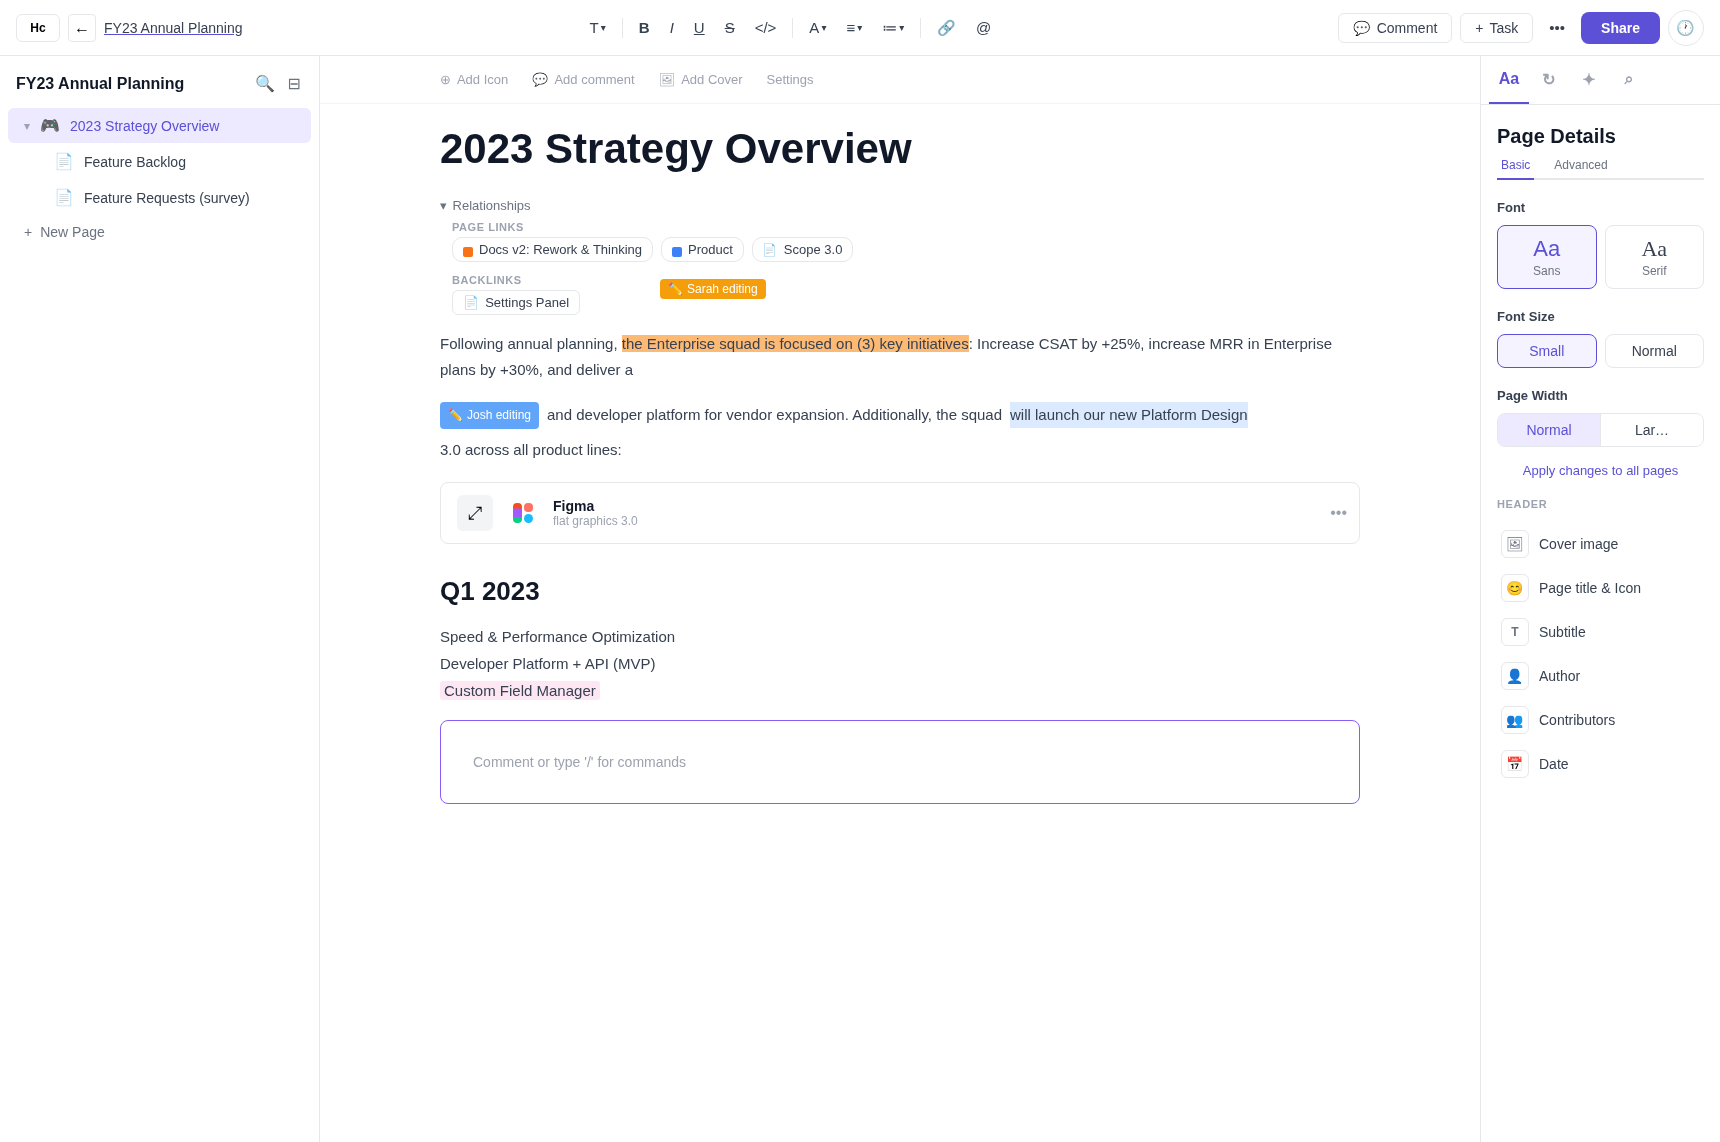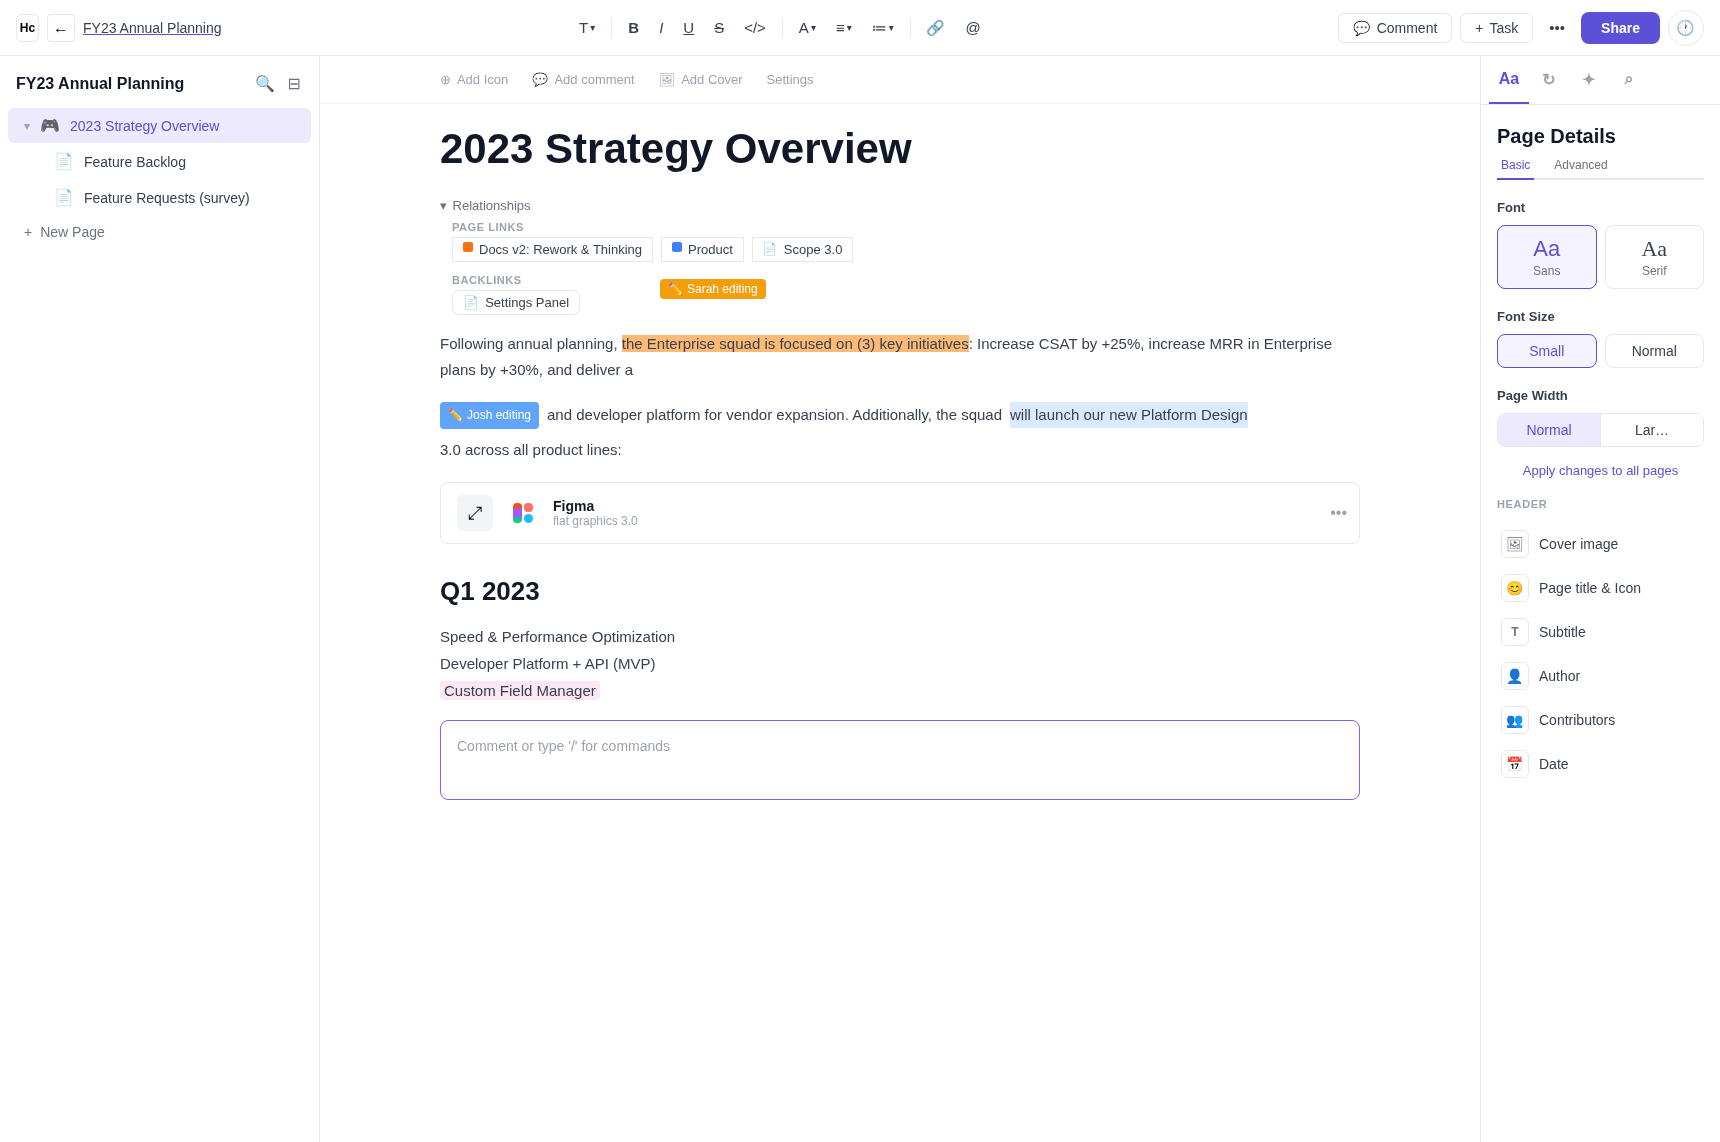--- a/index.html
+++ b/index.html
@@ -43,21 +43,21 @@
     }
     .btn-share {
       padding: 8px 20px; background: #5B50D6; color: #fff; border: none;
       border-radius: 8px; cursor: pointer; font-size: 14px; font-weight: 600;
     }
     .btn-history {
       width: 36px; height: 36px; border: 1px solid #e5e7eb; border-radius: 50%;
       display: flex; align-items: center; justify-content: center;
       cursor: pointer; background: #fff;
     }
-    .app-icon { width: 23px; height: 28px; border: 1px solid #e5e7eb; border-radius: 6px; display: flex; align-items: center; justify-content: center; font-size: 12px; font-weight: 700; cursor: pointer; }
+    .app-icon { width: 44px; height: 28px; border: 1px solid #e5e7eb; border-radius: 6px; display: flex; align-items: center; justify-content: center; font-size: 12px; font-weight: 700; cursor: pointer; }
     .back-btn { width: 28px; height: 28px; display: flex; align-items: center; justify-content: center; cursor: pointer; border-radius: 4px; border: 1px solid #e5e7eb; }
     .breadcrumb-item { font-size: 14px; color: #374151; font-weight: 500; text-decoration: underline; text-decoration-color: #5B50D6; }
 
     
     .main-layout { display: flex; flex: 1; overflow: hidden; }
 
     
     .sidebar {
       width: 320px;
       border-right: 1px solid #e5e7eb;
@@ -113,22 +113,22 @@
 
     .page-content { padding: 20px 120px 40px; }
     .page-title { font-size: 42px; font-weight: 700; color: #111827; margin-bottom: 24px; line-height: 1.2; }
 
     
     .relationships-section { margin-bottom: 16px; }
     .rel-toggle { display: flex; align-items: center; gap: 6px; font-size: 13px; color: #6b7280; cursor: pointer; margin-bottom: 8px; }
     .rel-section-label { font-size: 11px; font-weight: 600; color: #9ca3af; text-transform: uppercase; letter-spacing: 0.05em; margin-bottom: 4px; }
     .rel-links { display: flex; gap: 8px; align-items: center; flex-wrap: wrap; }
     .rel-link {
-      display: flex; align-items: flex-start; gap: 6px;
-      padding: 4px 10px; border: 1px solid #e5e7eb; border-radius: 0;
+      display: flex; align-items: flex-end; gap: 6px;
+      padding: 4px 10px; border: 1px solid #e5e7eb; border-radius: 10px;
       font-size: 13px; color: #374151; cursor: pointer; background: #fff;
     }
     .rel-dot-orange { width: 10px; height: 10px; border-radius: 2px; background: #f97316; flex-shrink: 0; }
     .rel-dot-blue { width: 10px; height: 10px; border-radius: 2px; background: #3b82f6; flex-shrink: 0; }
     .rel-dot-gray { font-size: 12px; color: #6b7280; }
     .backlink-item {
       display: inline-flex; align-items: center; gap: 6px;
       padding: 4px 10px; border: 1px solid #e5e7eb; border-radius: 6px;
       font-size: 13px; color: #374151; cursor: pointer; background: #fff;
     }
@@ -160,21 +160,21 @@
     .figma-name { font-size: 14px; font-weight: 600; color: #111827; }
     .figma-sub { font-size: 12px; color: #9ca3af; }
     .figma-more { position: absolute; right: 12px; top: 50%; transform: translateY(-50%); cursor: pointer; color: #9ca3af; font-size: 16px; }
 
     .section-heading { font-size: 26px; font-weight: 700; color: #111827; margin-bottom: 16px; margin-top: 8px; }
     .list-item { font-size: 15px; color: #374151; line-height: 1.8; }
     .highlight-pink { background: #fce7f3; padding: 1px 4px; border-radius: 3px; }
 
     .comment-box {
       border: 1.5px solid #8b5cf6; border-radius: 8px;
-      padding: 16px; margin-top: 16px; min-height: 80px;
+      padding: 32px; margin-top: 16px; min-height: 80px;
     }
     .comment-placeholder { font-size: 14px; color: #9ca3af; }
 
     
     .right-panel {
       width: 240px;
       border-left: 1px solid #e5e7eb;
       flex-shrink: 0;
       background: #fff;
       overflow-y: auto;

